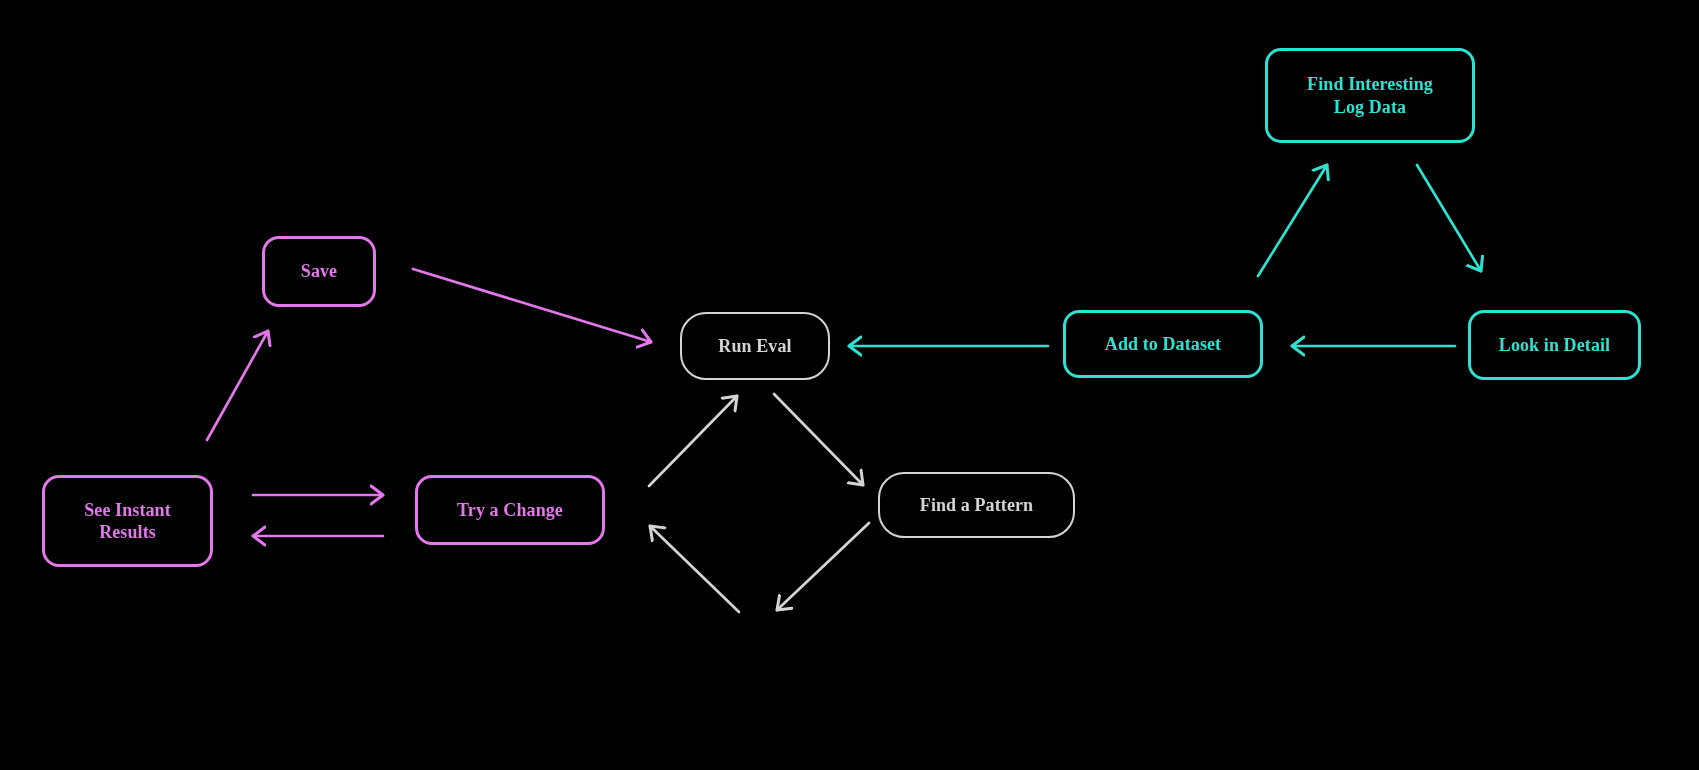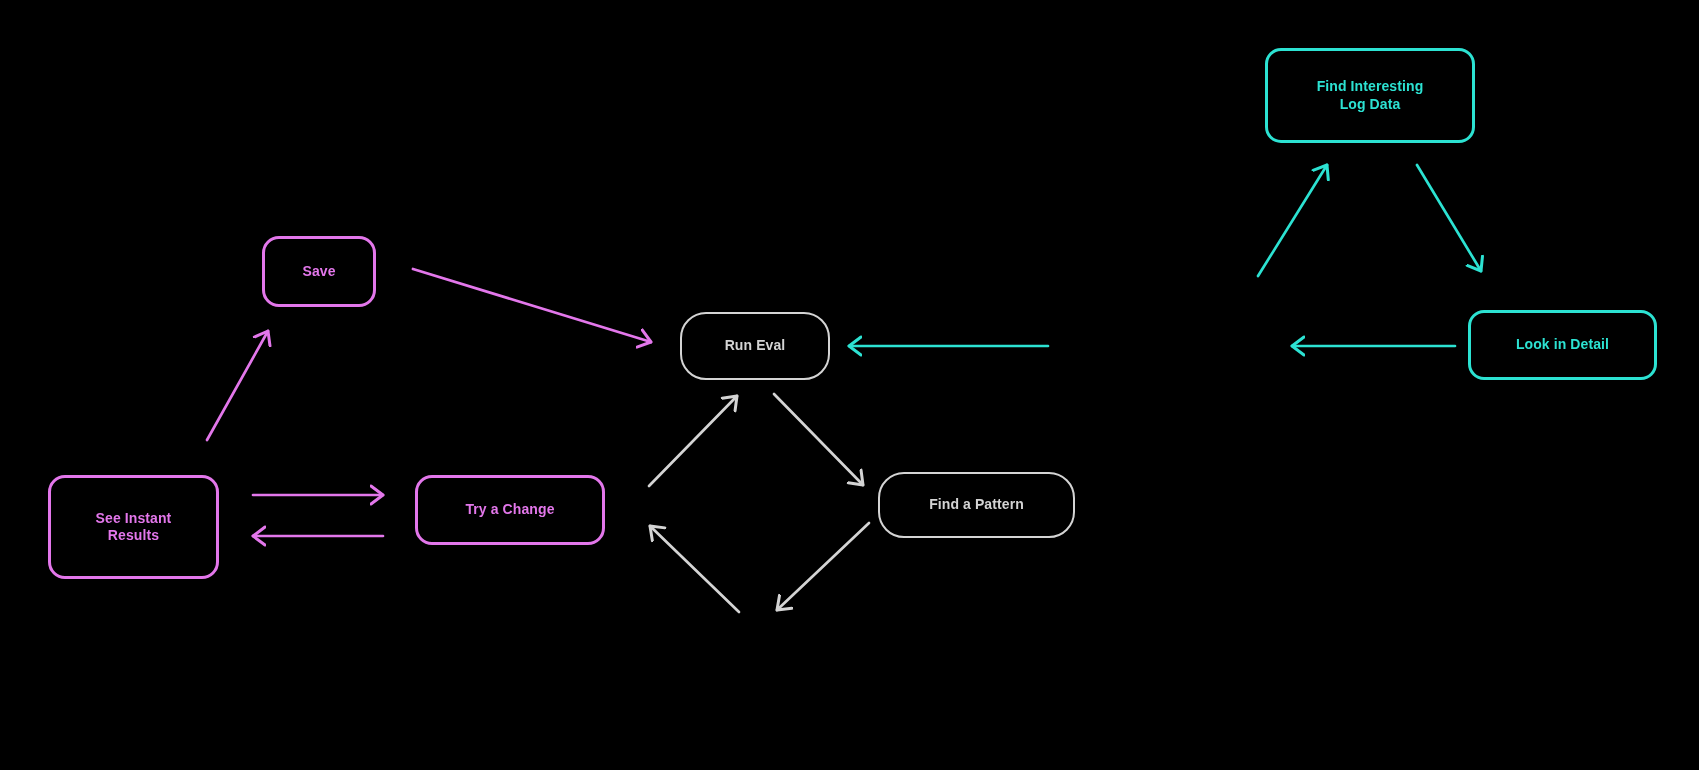--- a/index.html
+++ b/index.html
@@ -21,40 +21,41 @@
   #ah-magenta path { stroke: var(--magenta); }
   #ah-gray path    { stroke: var(--gray); }
 
   .node {
     position: absolute;
     display: flex;
     align-items: center;
     justify-content: center;
     text-align: center;
     font-weight: bold;
-    font-size: 14px;
+    font-size: 18px;
     line-height: 1.25;
     letter-spacing: 0.1px;
     white-space: pre-line;
     box-sizing: border-box;
     background: transparent;
+    font-family: Liberation Serif, serif;
   }
   .node.cyan    { border: 3px solid var(--cyan);      color: var(--cyan);    border-radius: 16px; }
   .node.magenta { border: 3.5px solid var(--magenta); color: var(--magenta); border-radius: 17px; }
   .node.gray    { border: 2.5px solid var(--gray);    color: var(--gray);    border-radius: 26px; }
 
-  .n-see         { left: 48px;   top: 475px; width: 171px; height: 104px; }
+  .n-see         { left: 42px;   top: 475px; width: 171px; height: 92px; }
   .n-save        { left: 262px;  top: 236px; width: 114px; height: 71px; text-align: center; }
   .n-try         { left: 415px;  top: 475px; width: 190px; height: 70px; align-items: center; }
   .n-runeval     { left: 680px;  top: 312px; width: 150px; height: 68px; }
   .n-pattern     { left: 878px;  top: 472px; width: 197px; height: 66px; }
   .n-investigate { left: 655px;  top: 627px; width: 223px; height: 91px; }
   .n-dataset     { left: 1063px; top: 310px; width: 200px; height: 68px; }
   .n-findlog     { left: 1265px; top: 48px;  width: 210px; height: 95px; }
-  .n-lookdetail  { left: 1468px; top: 310px; width: 189px; height: 70px; }
+  .n-lookdetail  { left: 1468px; top: 310px; width: 173px; height: 70px; }
 </style>
 </head>
 <body>
 
 <div class="canvas">
 
   <svg class="edges" width="1699" height="770" viewBox="0 0 1699 770">
     <defs>
       <marker id="ah-cyan" markerUnits="userSpaceOnUse" markerWidth="16" markerHeight="28" refX="13" refY="14" orient="auto">
           <path d="M1,5 L13,14 L1,23"></path>
@@ -92,20 +93,23 @@
   </div>
   <div class="node magenta n-try">
     <span>Try a Change</span>
   </div>
   <div class="node gray n-runeval">
     <span>Run Eval</span>
   </div>
   <div class="node gray n-pattern">
     <span>Find a Pattern</span>
   </div>
+  <div class="node cyan n-dataset">
+    <span>Add to Dataset</span>
+  </div>
   <div class="node cyan n-findlog">
     <span>Find Interesting
 Log Data</span>
   </div>
   <div class="node cyan n-lookdetail">
     <span>Look in Detail</span>
   </div>
 
 </div>
 

